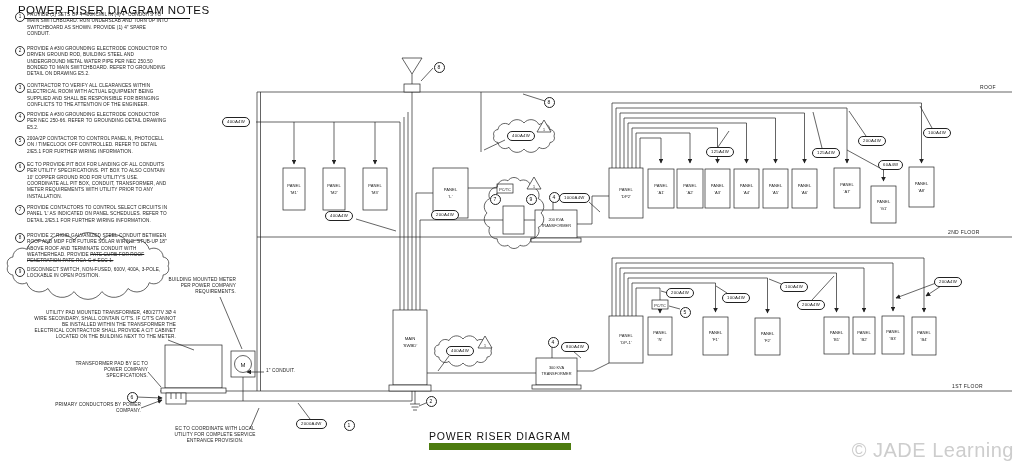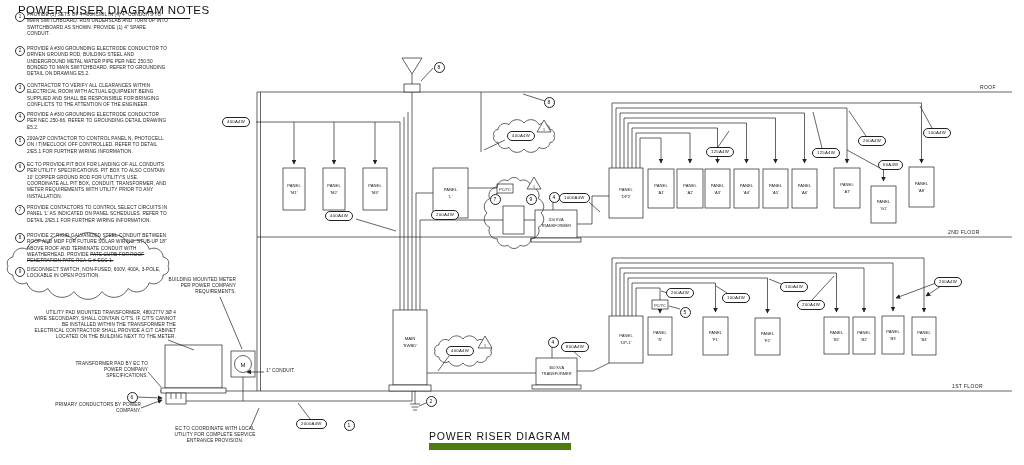--- a/index.html
+++ b/index.html
@@ -63,20 +63,21 @@
   <div class="lbl r" style="left:164px;top:277px;width:72px;">BUILDING MOUNTED METER PER POWER COMPANY REQUIREMENTS.</div>
   <div class="lbl r" style="left:68px;top:361px;width:80px;">TRANSFORMER PAD BY EC TO POWER COMPANY SPECIFICATIONS.</div>
   <div class="lbl r" style="left:51px;top:402px;width:90px;">PRIMARY CONDUCTORS BY POWER COMPANY.</div>
   <div class="lbl c" style="left:172px;top:426px;width:86px;">EC TO COORDINATE WITH LOCAL UTILITY FOR COMPLETE SERVICE ENTRANCE PROVISION.</div>
   <div class="lbl" style="left:266px;top:368px;width:46px;">1" CONDUIT.</div>
 
   <div class="fl" style="left:980px;top:84px;">ROOF</div>
   <div class="fl" style="left:948px;top:229px;">2ND FLOOR</div>
   <div class="fl" style="left:952px;top:383px;">1ST FLOOR</div>
   <div class="dtitle">POWER RISER DIAGRAM</div>
+  <div class="wm">© JADE Learning</div>
 
   <div class="tag" style="left:222px;top:117px;">400A4W</div>
   <div class="tag" style="left:325px;top:211px;">400A4W</div>
   <div class="tag" style="left:431px;top:210px;">200A4W</div>
   <div class="tag" style="left:507px;top:131px;">400A4W</div>
   <div class="tag" style="left:559px;top:193px;">1000A4W</div>
   <div class="tag" style="left:706px;top:147px;">125A4W</div>
   <div class="tag" style="left:812px;top:148px;">125A4W</div>
   <div class="tag" style="left:858px;top:136px;">200A4W</div>
   <div class="tag" style="left:923px;top:128px;">100A4W</div>

